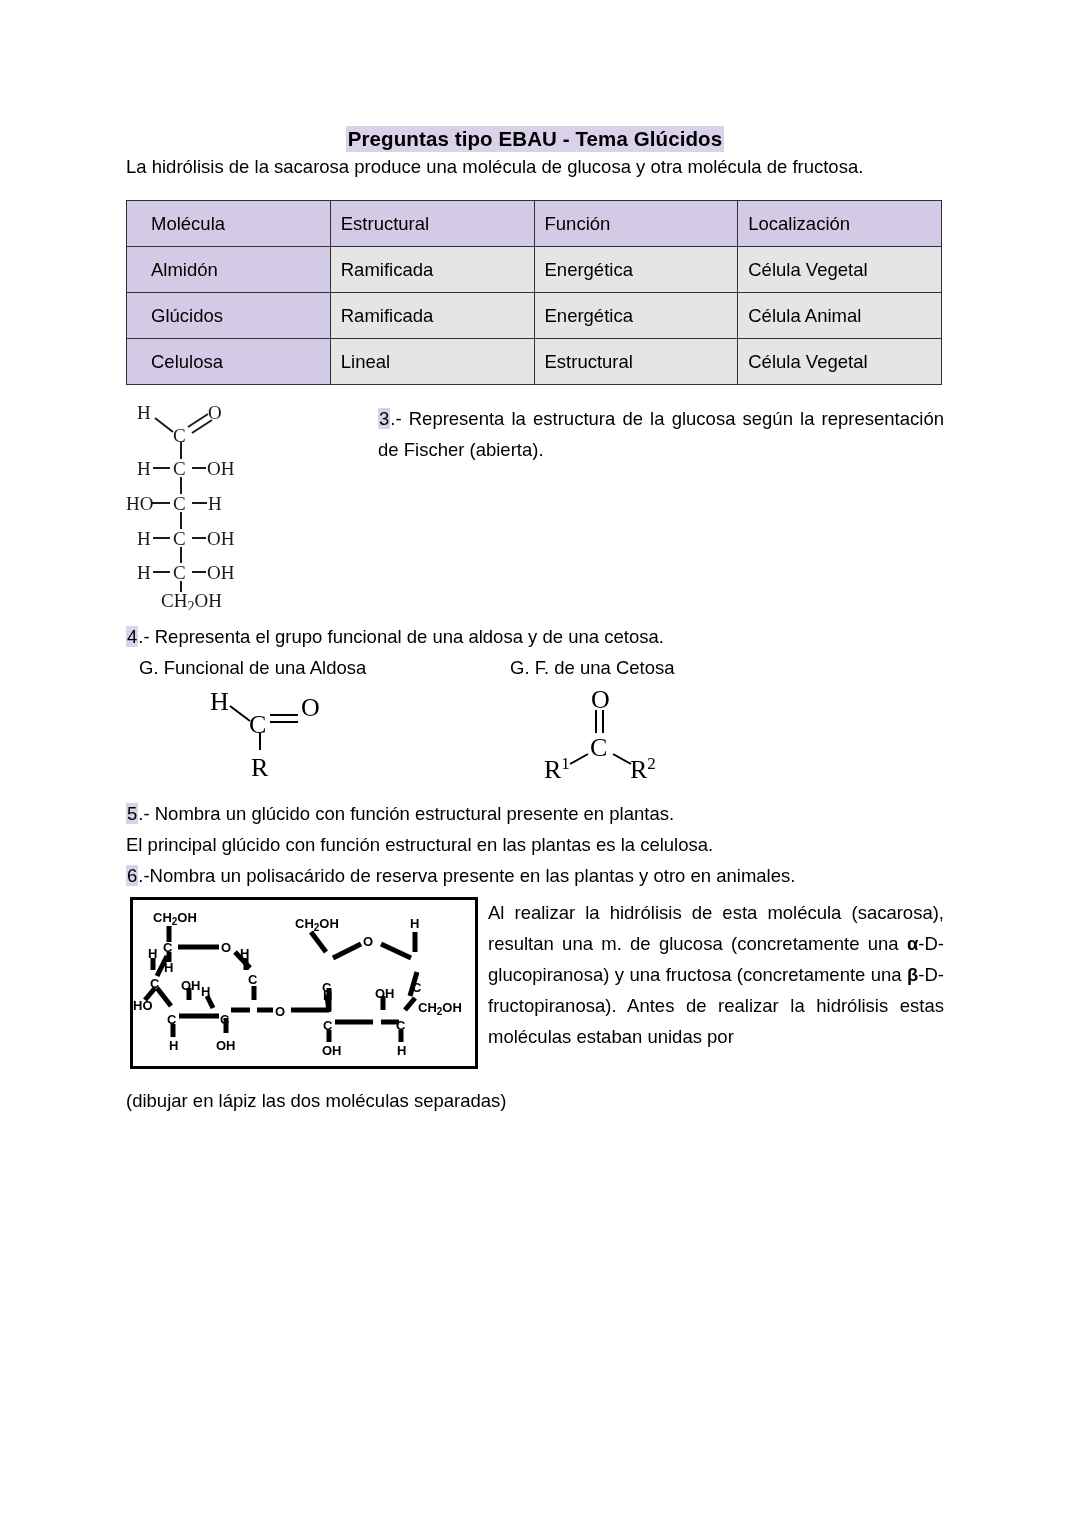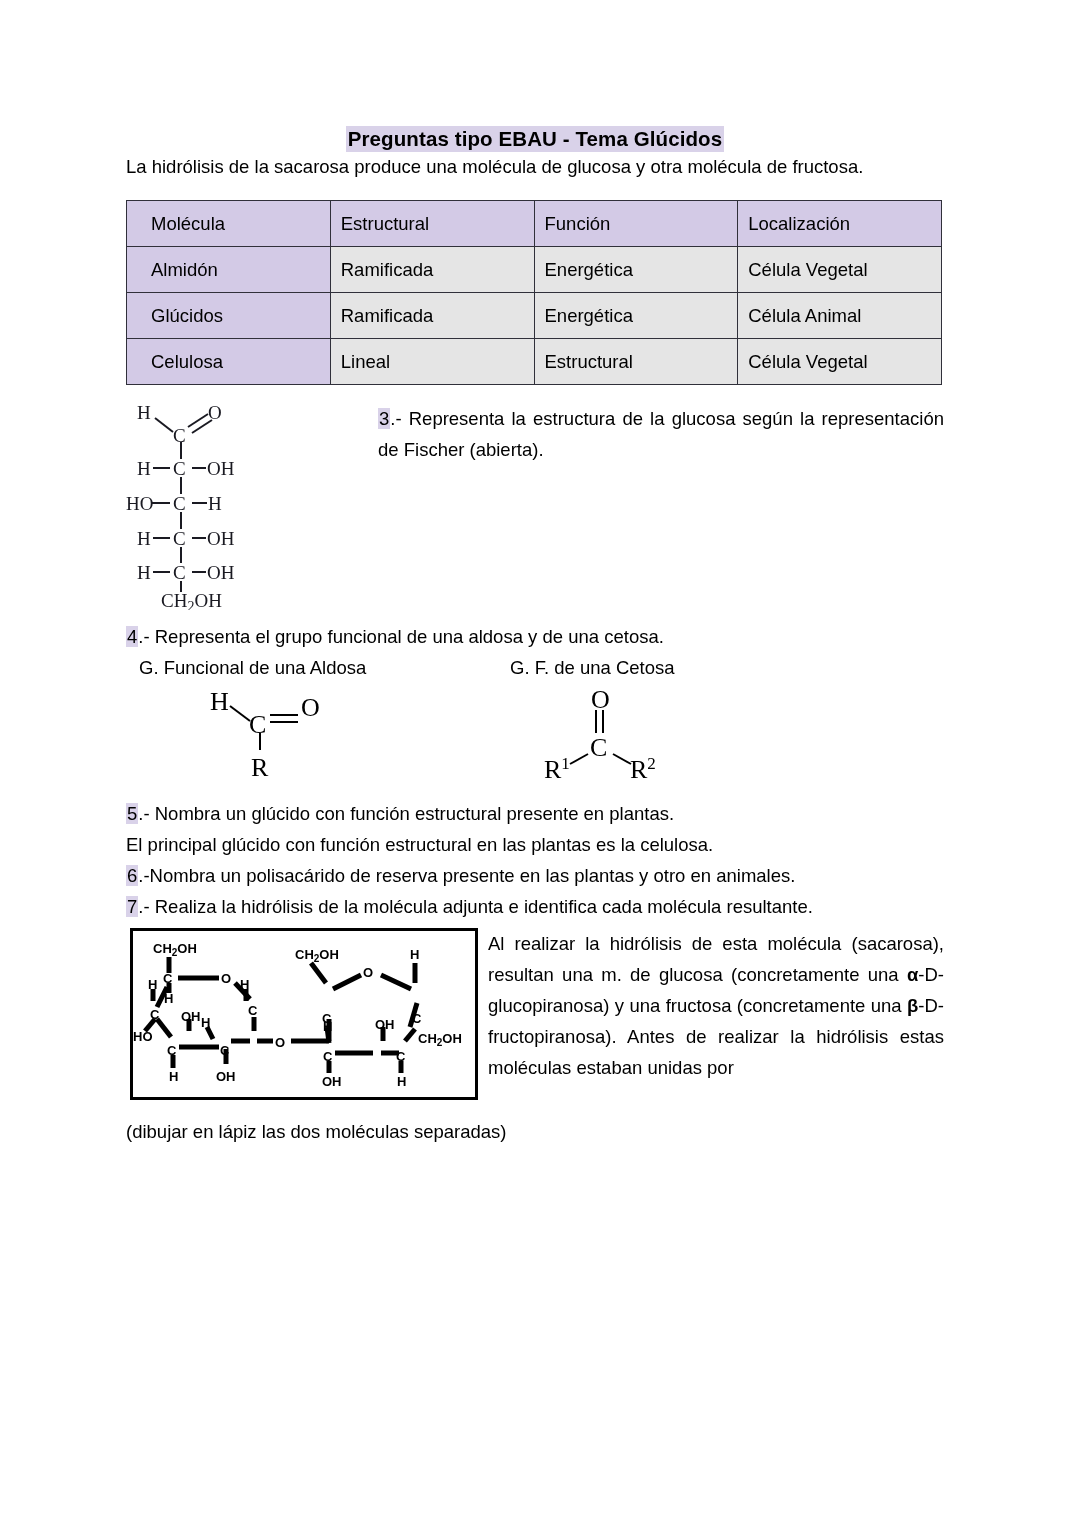--- a/index.html
+++ b/index.html
@@ -283,23 +283,20 @@
 
   <div class="qline tight">
     <span class="qnum">5</span><span>.- Nombra un glúcido con función estructural presente en plantas.</span>
   </div>
   <div class="qline tight">El principal glúcido con función estructural en las plantas es la celulosa.</div>
 
   <div class="qline tight">
     <span class="qnum">6</span><span>.-Nombra un polisacárido de reserva presente en las plantas y otro en animales.</span>
   </div>
 
-  <div class="qline tight">
-    <span class="qnum">7</span><span>.- Realiza la hidrólisis de la molécula adjunta e identifica cada molécula resultante.</span>
-  </div>
 
   <div class="q7-row">
 
     <div class="sucrose-box">
       <svg width="342" height="166" viewBox="0 0 342 166">
         <g stroke="#000000" stroke-width="5" fill="none" stroke-linecap="butt">
 
           <line x1="36" y1="26" x2="36" y2="42"></line>
 
           <line x1="45" y1="47" x2="86" y2="47"></line>

